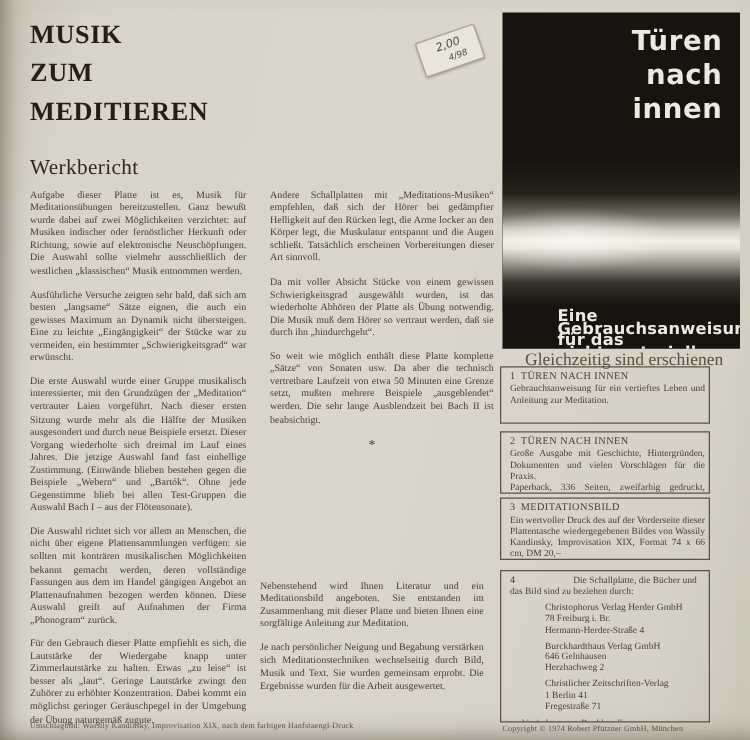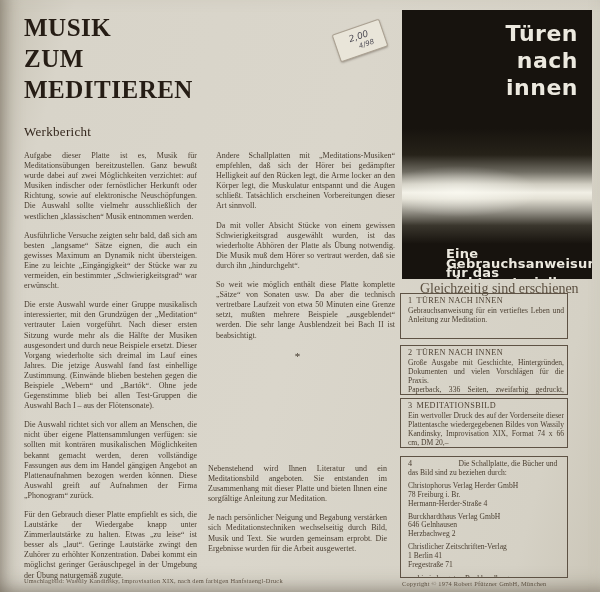--- a/index.html
+++ b/index.html
@@ -6,23 +6,23 @@
   .page{
     position:relative;width:600px;height:592px;overflow:hidden;
     background:linear-gradient(105deg,#c8c3b5 0%,#d8d4c9 10%,#dad6cb 50%,#d5d1c5 88%,#cbc6b8 100%);
     box-shadow:inset 14px 0 20px -12px rgba(80,70,55,.6),
                inset 0 -14px 20px -12px rgba(80,70,55,.5),
                inset -6px 6px 14px -10px rgba(255,255,248,.5);
     font-family:"Liberation Serif",serif;color:#473b2d;
   }
   .abs{position:absolute;}
   
-  .main-title{left:24px;top:12px;font-weight:bold;font-size:25px;line-height:31px;
+  .main-title{left:24px;top:12px;font-weight:bold;font-size:21px;line-height:31px;
     letter-spacing:.5px;color:#261d15;font-family:"Liberation Serif",serif;}
-  .section-heading{left:24px;top:124px;font-size:13px;letter-spacing:.3px;color:#33261c;}
+  .section-heading{left:24px;top:124px;font-size:17px;letter-spacing:.3px;color:#33261c;}
   .bodycol{width:173px;font-size:8px;line-height:10.1px;text-align:justify;color:#483c2f;}
   .bodycol p{margin:0 0 9px 0;}
   .col1{left:24px;top:151px;}
   .col2a{left:216px;top:151px;width:179px;}
   .asterisk{left:208px;top:350px;width:179px;text-align:center;font-size:11px;color:#3c3226;}
   .col2b{left:208px;top:464px;width:179px;}
   .imprint{left:24px;top:577px;font-size:6.4px;color:#5d5142;letter-spacing:.2px;}
   
   .sticker{left:335px;top:26px;width:48px;height:27px;background:#e9e5d9;
     border:1px solid #aaa091;border-radius:2px;transform:rotate(-19deg);
@@ -45,21 +45,21 @@
     font-family:"DejaVu Sans",sans-serif;font-weight:bold;font-size:13px;line-height:9.6px;
     color:#ece9df;letter-spacing:.2px;}
   
   .published-note{left:420px;top:281px;font-size:14px;color:#5c5041;}
   .bookbox{left:400px;width:168px;border:1px solid #5e5244;box-sizing:border-box;
     padding:3px 3px 3px 7px;font-size:7.6px;line-height:8.9px;text-align:justify;color:#4a3e30;overflow:hidden;}
   .b1{top:293px;height:46px;} .b2{top:345px;height:50px;}
   .b3{top:398px;height:50px;} .b4{top:456px;height:122px;}
   .bookhead{font-size:8.2px;letter-spacing:.4px;text-align:left;margin-bottom:1px;}
   .bookhead .num{margin-right:4px;}
-  .addr{margin-top:4px;text-align:left;}
+  .addr{margin-top:4px;text-align:left;margin-left:28px;}
   .outro{margin-top:5px;text-align:left;}
   .copyright{left:402px;top:580px;font-size:6.4px;color:#5d5142;letter-spacing:.2px;}
 </style>
 </head>
 <body>
 
 <div class="page">
 
   <div class="abs main-title">
     <div>MUSIK</div>

